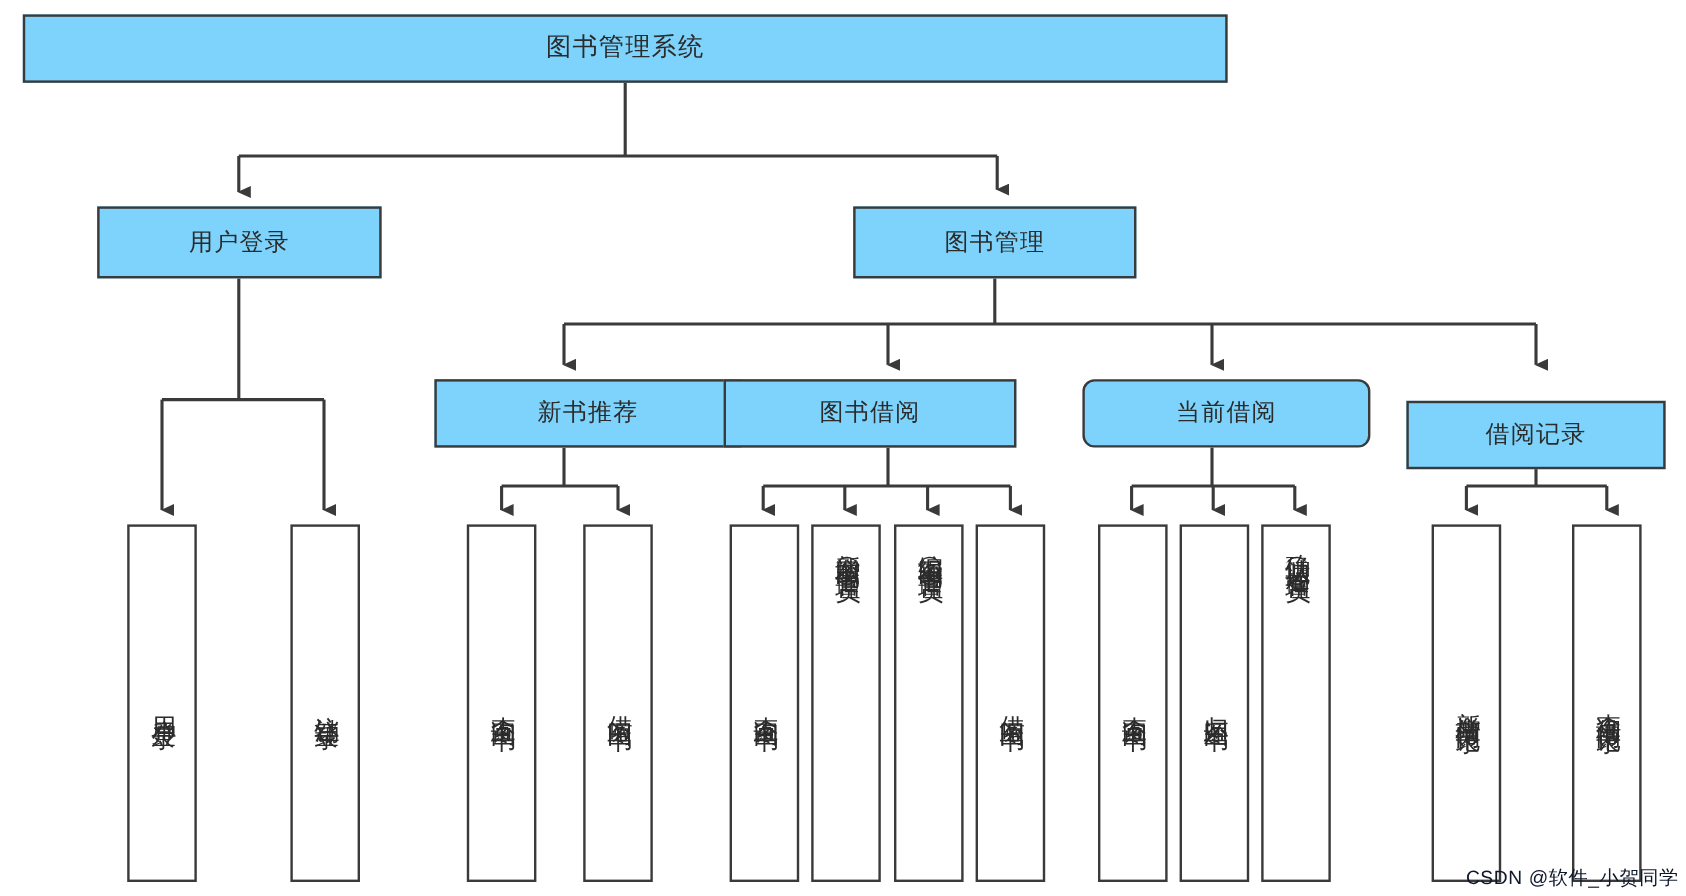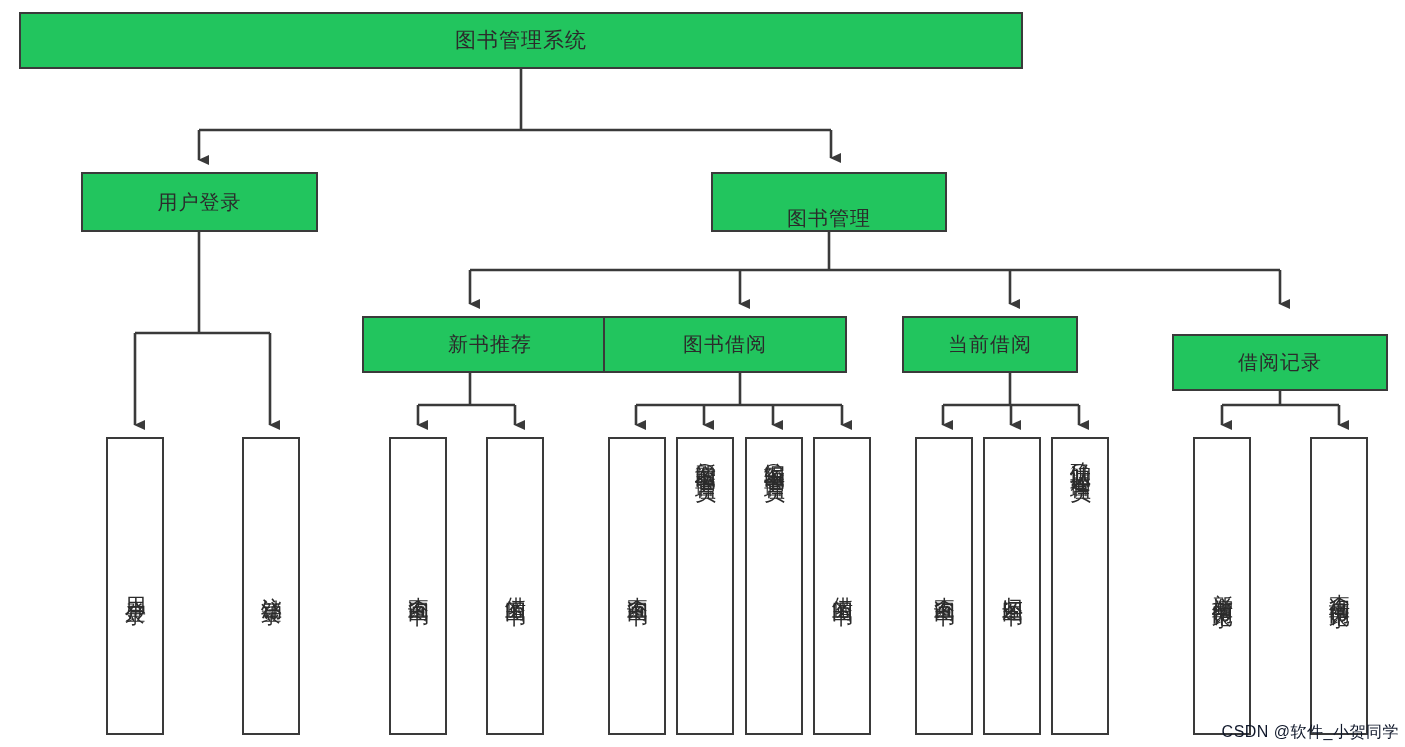--- a/index.html
+++ b/index.html
@@ -1,19 +1,19 @@
 <!DOCTYPE html>
 <html><head>
 <meta charset="utf-8">
 <style>
   html,body{margin:0;padding:0;background:#ffffff;}
   body{width:1405px;height:747px;overflow:hidden;font-family:"Liberation Sans","DejaVu Sans",sans-serif;}
   #diagram{position:relative;width:1405px;height:747px;background:#ffffff;}
   svg.layer{position:absolute;left:0;top:0;width:1405px;height:747px;}
-  .node{position:absolute;box-sizing:border-box;background:#22c55e;border:2px solid #3a3a3a;
+  .node{position:absolute;box-sizing:border-box;background:#7dd3fc;border:2px solid #3a3a3a;
         display:flex;align-items:center;justify-content:center;text-align:center;}
   .node .lbl{color:#2b2b2b;font-size:20px;line-height:1.15;letter-spacing:1px;white-space:nowrap;}
   .node.root .lbl{font-size:21px;}
   .leaf{position:absolute;box-sizing:border-box;background:#ffffff;border:2px solid #3a3a3a;
         display:flex;align-items:flex-start;justify-content:center;overflow:hidden;}
   .leaf .lbl{writing-mode:vertical-rl;text-orientation:upright;
              color:#2b2b2b;font-size:21px;line-height:1.28;letter-spacing:3px;
              padding-top:6px;white-space:nowrap;}
   .leaf.centered{align-items:center;}
   .leaf.centered .lbl{padding-top:0;}
@@ -75,31 +75,31 @@
     </g>
   </svg>
 
   <div class="node root" style="left:19px;top:12px;width:1004px;height:57px;">
     <span class="lbl">图书管理系统</span>
   </div>
 
   <div class="node" style="left:81px;top:172px;width:237px;height:60px;">
     <span class="lbl">用户登录</span>
   </div>
-  <div class="node" style="left:711px;top:172px;width:236px;height:60px;align-items:flex-end;">
+  <div class="node" style="left:711px;top:172px;width:236px;height:60px;">
     <span class="lbl">图书管理</span>
   </div>
 
   <div class="node" style="left:362px;top:316px;width:256px;height:57px;">
     <span class="lbl">新书推荐</span>
   </div>
   <div class="node" style="left:603px;top:316px;width:244px;height:57px;">
     <span class="lbl">图书借阅</span>
   </div>
-  <div class="node" style="left:902px;top:316px;width:176px;height:57px;">
+  <div class="node" style="left:902px;top:316px;width:240px;height:57px;border-radius:10px;">
     <span class="lbl">当前借阅</span>
   </div>
   <div class="node" style="left:1172px;top:334px;width:216px;height:57px;">
     <span class="lbl">借阅记录</span>
   </div>
 
   <div class="leaf centered" style="left:106px;top:437px;width:58px;height:298px;">
     <span class="lbl">用户登录</span>
   </div>
   <div class="leaf centered" style="left:242px;top:437px;width:58px;height:298px;">

